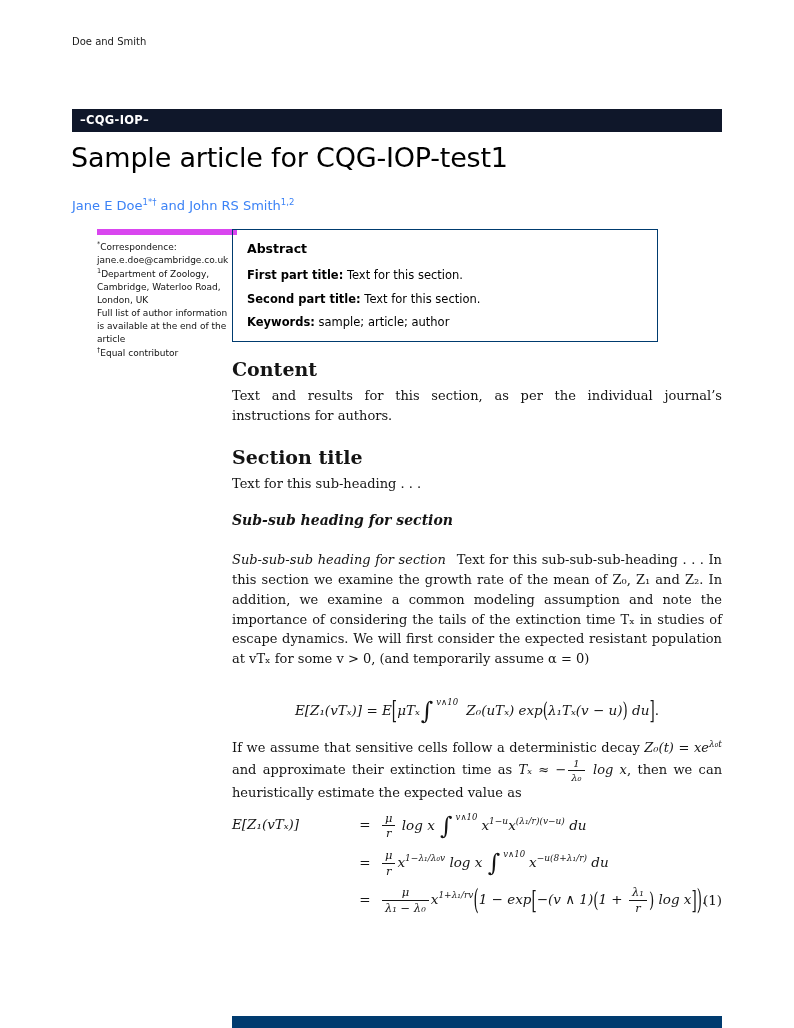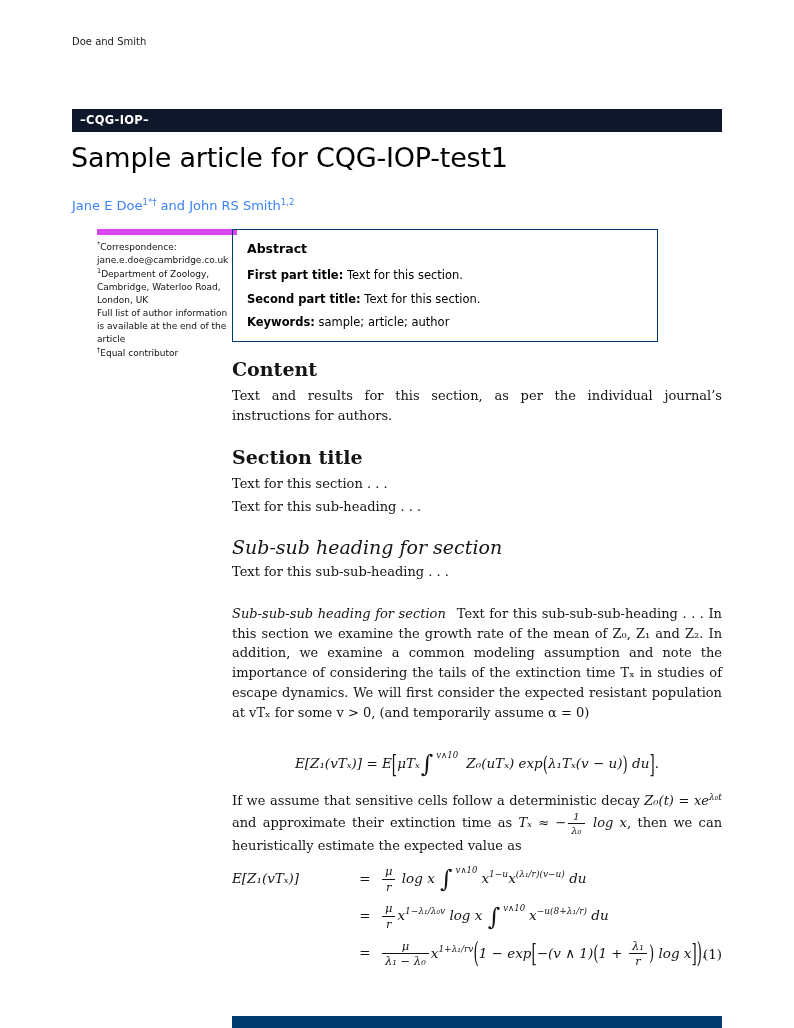--- a/index.html
+++ b/index.html
@@ -34,21 +34,21 @@
               font-family:"DejaVu Sans", sans-serif; font-size:11.5px; line-height:1.45; color:#000; }
   .abstract h2 { font-size:12.5px; margin:2px 0 9px; font-weight:bold; }
   .abstract p { margin:0 0 7px; }
   .abstract p:last-child { margin-bottom:1px; }
 
   .content { position:absolute; left:232px; top:358px; width:490px;
              font-size:13px; color:#141414; }
   .content h2.sec { font-size:19px; margin:20px 0 6px; font-weight:bold; }
   .content h2.sec:first-child { margin-top:0; }
   .content h3.subsec { font-size:13px; margin:19px 0 4px; font-weight:bold; }
-  .content h4.subsubsec { font-size:19px; margin:19px 0 4px; font-weight:normal; font-style:italic; }
+  .content h4.subsubsec { font-size:14px; margin:19px 0 4px; font-weight:bold; font-style:italic; }
   .content p.body { margin:0 0 4px; line-height:1.52; text-align:justify; }
   .content p.runin { margin-top:22px; }
   .runhead { font-style:italic; margin-right:11px; }
   .mi2 { font-style:italic; }
   .msup { font-size:9px; font-style:italic; }
 
   
   .eq { text-align:center; font-style:italic; font-size:13.5px; margin:28px 0 13px; white-space:nowrap; }
   .mi { white-space:pre; }
   .rm { font-style:normal; }
@@ -106,26 +106,24 @@
     <p><strong>Second part title:</strong><span> Text for this section.</span></p>
     <p><strong>Keywords:</strong><span> sample; article; author</span></p>
   </section>
 
   <main class="content">
 
     <h2 class="sec">Content</h2>
     <p class="body">Text and results for this section, as per the individual journal’s instructions for authors.</p>
 
     <h2 class="sec">Section title</h2>
-    <p class="body">Text for this section . . .</p>
 
     <p class="body">Text for this sub-heading . . .</p>
 
     <h4 class="subsubsec">Sub-sub heading for section</h4>
-    <p class="body">Text for this sub-sub-heading . . .</p>
 
     <p class="body runin"><span class="runhead">Sub-sub-sub heading for section</span><span>Text for this sub-sub-sub-heading . . . In this section we examine the growth rate of the mean of Z₀, Z₁ and Z₂. In addition, we examine a common modeling assumption and note the importance of considering the tails of the extinction time Tₓ in studies of escape dynamics. We will first consider the expected resistant population at vTₓ for some v &gt; 0, (and temporarily assume α = 0)</span></p>
 
     <div class="eq">
       <span class="mi">E[Z₁(vTₓ)] = E</span><span class="stretch s2">[</span><span class="mi">μTₓ</span><span class="igrp"><span class="isym">∫</span><span class="ilims">
             <span class="t">v∧1</span>
             <span class="b">0</span>
           </span></span><span class="mi"> Z₀(uTₓ) exp</span><span class="stretch s1">(</span><span class="mi">λ₁Tₓ(v − u)</span><span class="stretch s1">)</span><span class="mi"> du</span><span class="stretch s2">]</span><span class="mi rm">.</span>
     </div>
 

